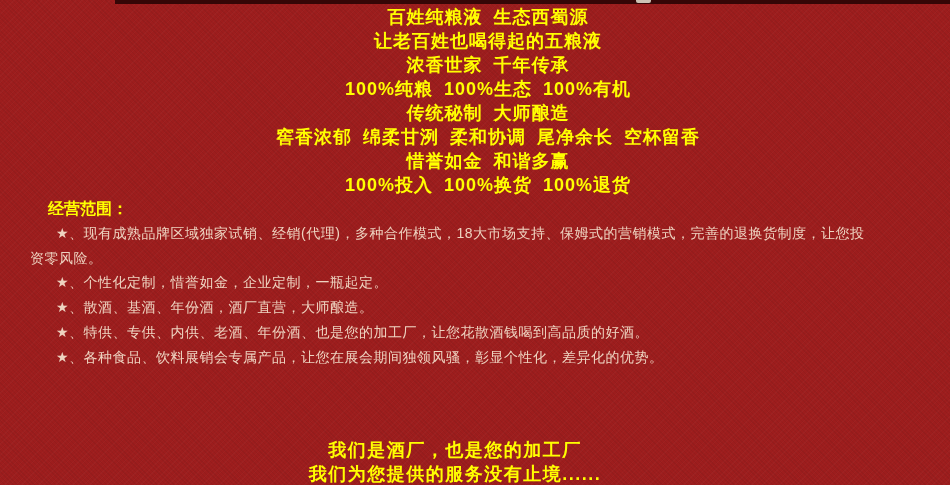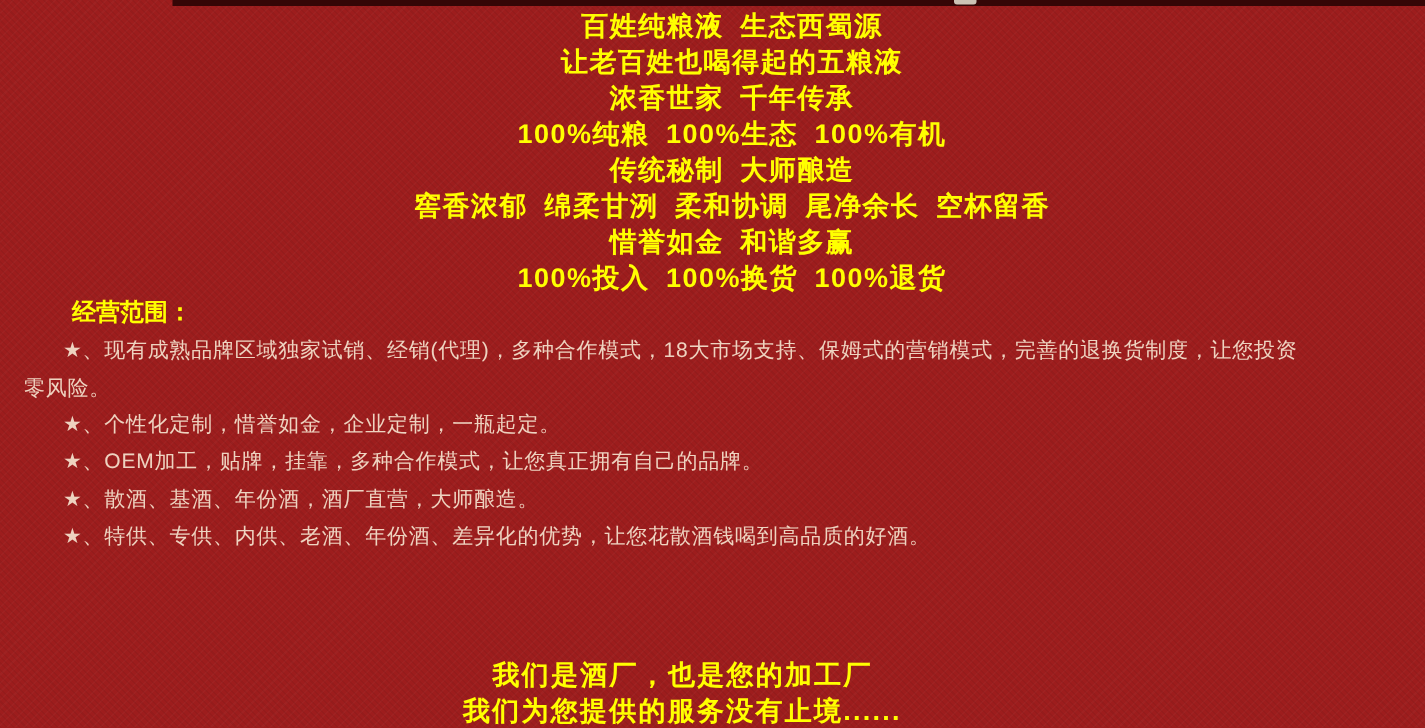--- a/index.html
+++ b/index.html
@@ -58,21 +58,21 @@
   }
   .scope-title {
     font-size: 16px;
     font-weight: bold;
     color: var(--heading-text);
     line-height: 24px;
     padding-left: 48px;
   }
   .scope p {
     margin: 0;
-    padding-left: 16px;
+    padding-left: 30px;
     padding-right: 72px;
     text-indent: 26px;
     font-size: 14px;
     line-height: 24.7px;
     color: var(--list-text);
     letter-spacing: 0.5px;
   }
   .footer {
     position: absolute;
     top: 438px; left: 0;
@@ -103,21 +103,21 @@
   <div class="slogan-line">传统秘制 大师酿造</div>
   <div class="slogan-line">窖香浓郁 绵柔甘洌 柔和协调 尾净余长 空杯留香</div>
   <div class="slogan-line">惜誉如金 和谐多赢</div>
   <div class="slogan-line">100%投入 100%换货 100%退货</div>
 </div>
 
 <div class="scope">
   <div class="scope-title">经营范围：</div>
   <p>★、现有成熟品牌区域独家试销、经销(代理)，多种合作模式，18大市场支持、保姆式的营销模式，完善的退换货制度，让您投资零风险。</p>
   <p>★、个性化定制，惜誉如金，企业定制，一瓶起定。</p>
-  <p>★、OEM加工，贴牌，挂靠，多种合作模式，让您真正拥有自己的品牌。</p>
   <p>★、散酒、基酒、年份酒，酒厂直营，大师酿造。</p>
-  <p>★、特供、专供、内供、老酒、年份酒、差异化的优势，让您花散酒钱喝到高品质的好酒。</p>
+  <p>★、特供、专供、内供、老酒、年份酒、也是您的加工厂，让您花散酒钱喝到高品质的好酒。</p>
+  <p>★、各种食品、饮料展销会专属产品，让您在展会期间独领风骚，彰显个性化，差异化的优势。</p>
 </div>
 
 <div class="footer">
   <div class="footer-line">我们是酒厂，也是您的加工厂</div>
   <div class="footer-line">我们为您提供的服务没有止境......</div>
 </div>
 
 </body></html>

